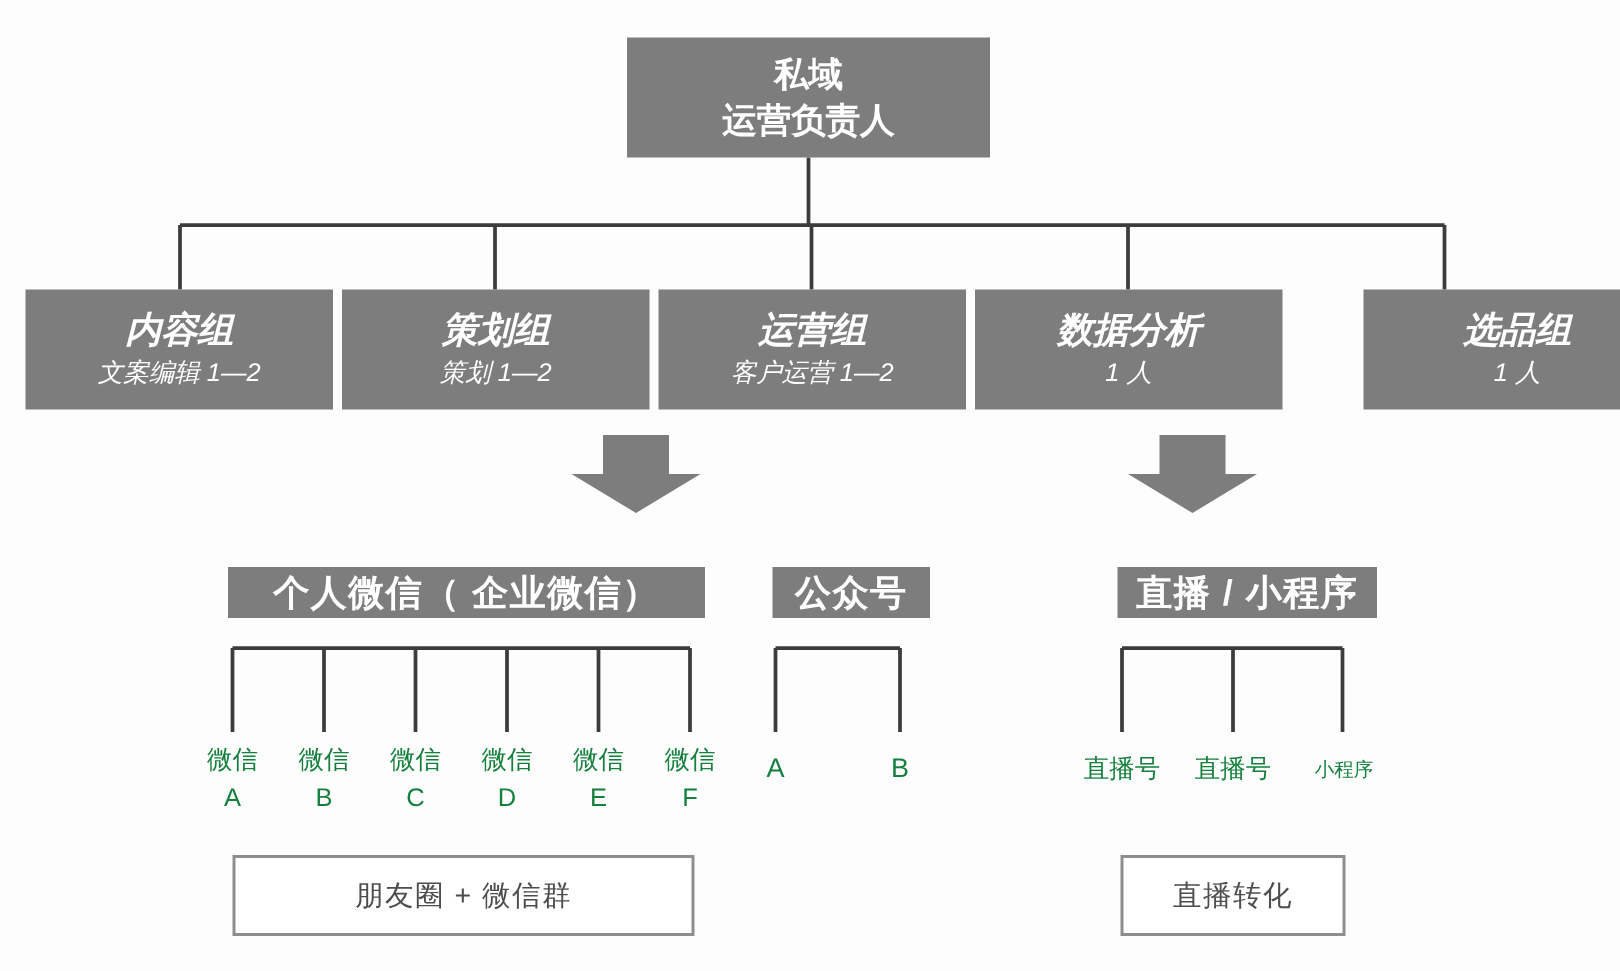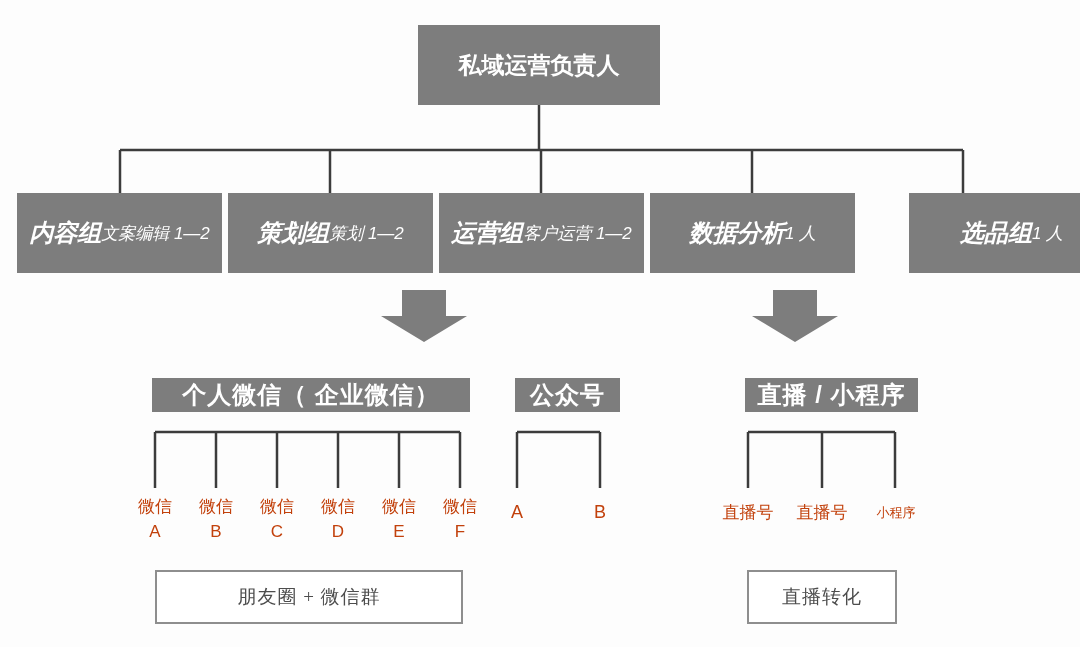--- a/index.html
+++ b/index.html
@@ -5,47 +5,47 @@
   html,body{margin:0;padding:0;background:#fdfdfd;}
   #canvas{
     position:relative;width:1080px;height:647px;overflow:hidden;
     background:#fdfdfd;
     font-family:"Liberation Sans","DejaVu Sans",sans-serif;
   }
   #wires{position:absolute;left:0;top:0;width:1080px;height:647px;}
 
   .graybox{
     position:absolute;background:#7d7d7d;color:#ffffff;
-    display:flex;flex-direction:row;align-items:center;justify-content:center;
+    display:flex;flex-direction:column;align-items:center;justify-content:center;
     text-align:center;box-sizing:border-box;
   }
   .root{left:418px;top:25px;width:242px;height:80px;
         font-size:23px;font-weight:bold;line-height:31px;}
   .dept{top:193px;width:205px;height:80px;font-style:italic;}
   .dept .t{font-size:24px;font-weight:bold;line-height:30px;}
   .dept .s{font-size:17px;line-height:24px;margin-top:1px;}
   .d1{left:17px}.d2{left:228px}.d3{left:439px}.d4{left:650px}.d5{left:909px}
 
   .chanbar{top:378px;height:34px;font-size:24px;font-weight:bold;
            flex-direction:row;letter-spacing:1px;}
   .c1{left:152px;width:318px}.c2{left:515px;width:105px}.c3{left:745px;width:173px}
 
   .leaf{
     position:absolute;transform:translateX(-50%);
     display:flex;flex-direction:column;align-items:center;
-    color:#c2410c;font-size:17px;line-height:25px;text-align:center;white-space:nowrap;
+    color:#15803d;font-size:17px;line-height:25px;text-align:center;white-space:nowrap;
   }
   .leaf.two{top:494px;}
   .leaf.one{top:500px;font-size:18px;}
 
   .outbox{
     position:absolute;top:570px;height:54px;background:#ffffff;
     border:2px solid #8e8e8e;box-sizing:border-box;
     display:flex;align-items:center;justify-content:center;
-    color:#4d4d4d;font-size:19px;letter-spacing:1px;white-space:nowrap;font-family:Liberation Serif, serif;
+    color:#4d4d4d;font-size:19px;letter-spacing:1px;white-space:nowrap;
   }
   .o1{left:155px;width:308px}.o2{left:517px;width:85px}.o3{left:747px;width:150px}
 </style>
 </head>
 <body>
 
 <div id="canvas">
 
   <svg id="wires" viewBox="0 0 1080 647" xmlns="http://www.w3.org/2000/svg">
     <g stroke="#3c3c3c" stroke-width="2.5" fill="none">

